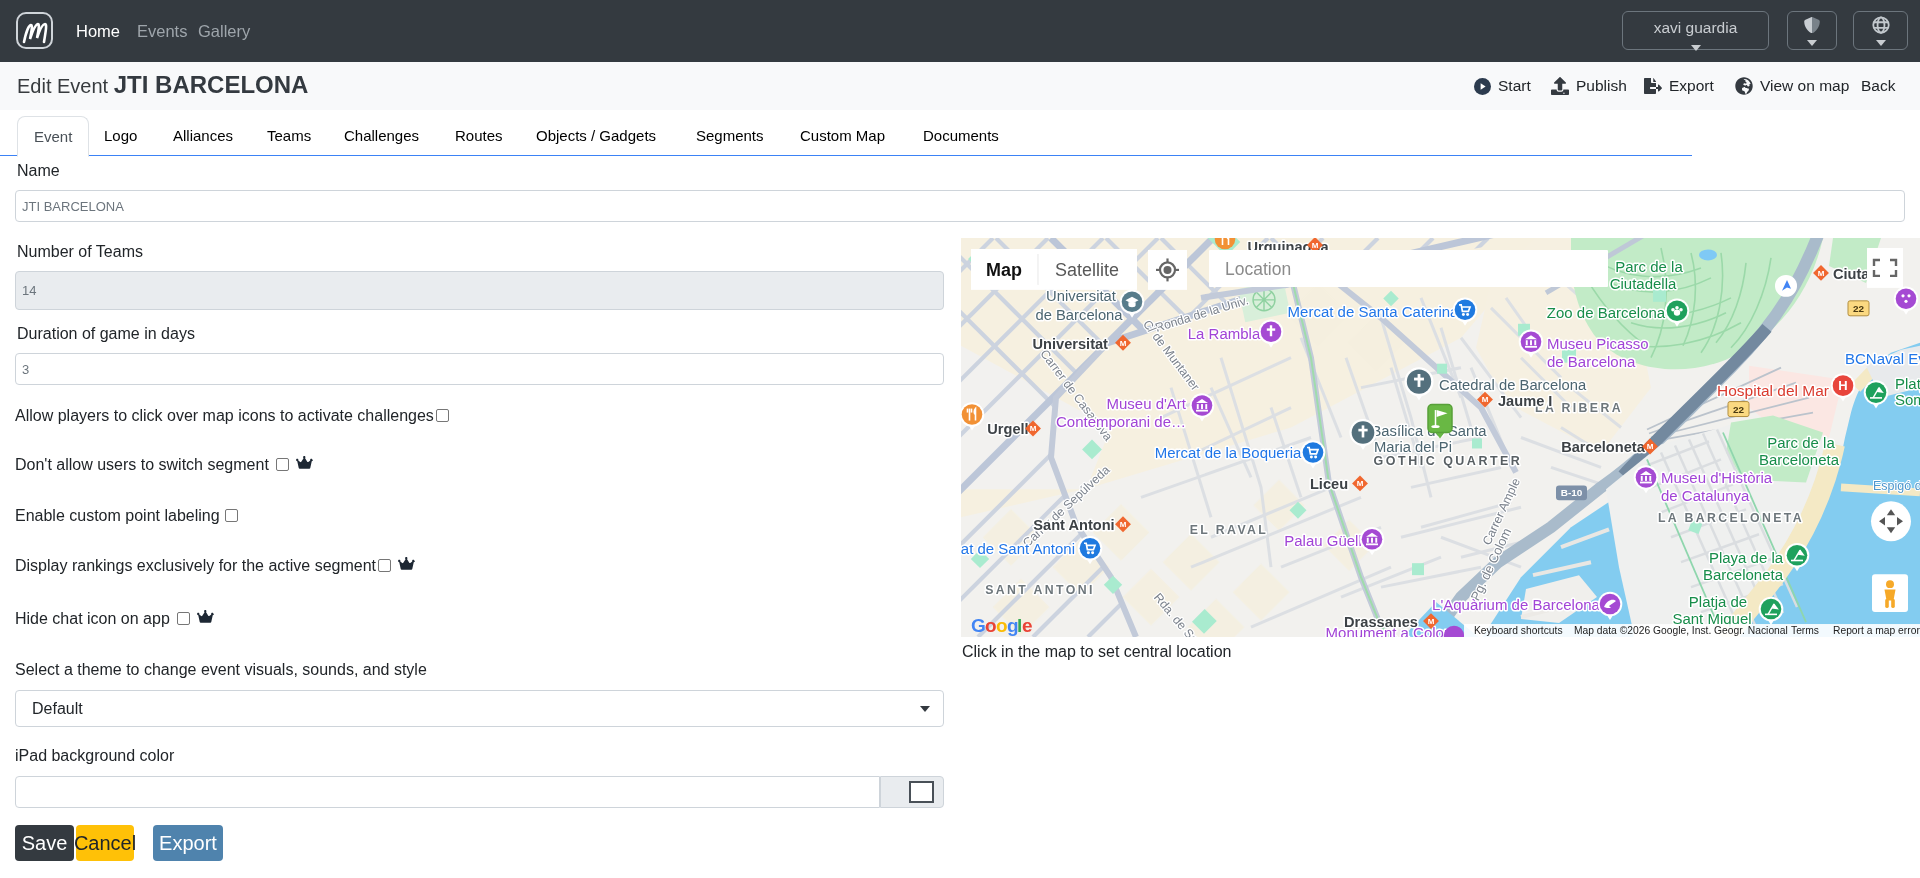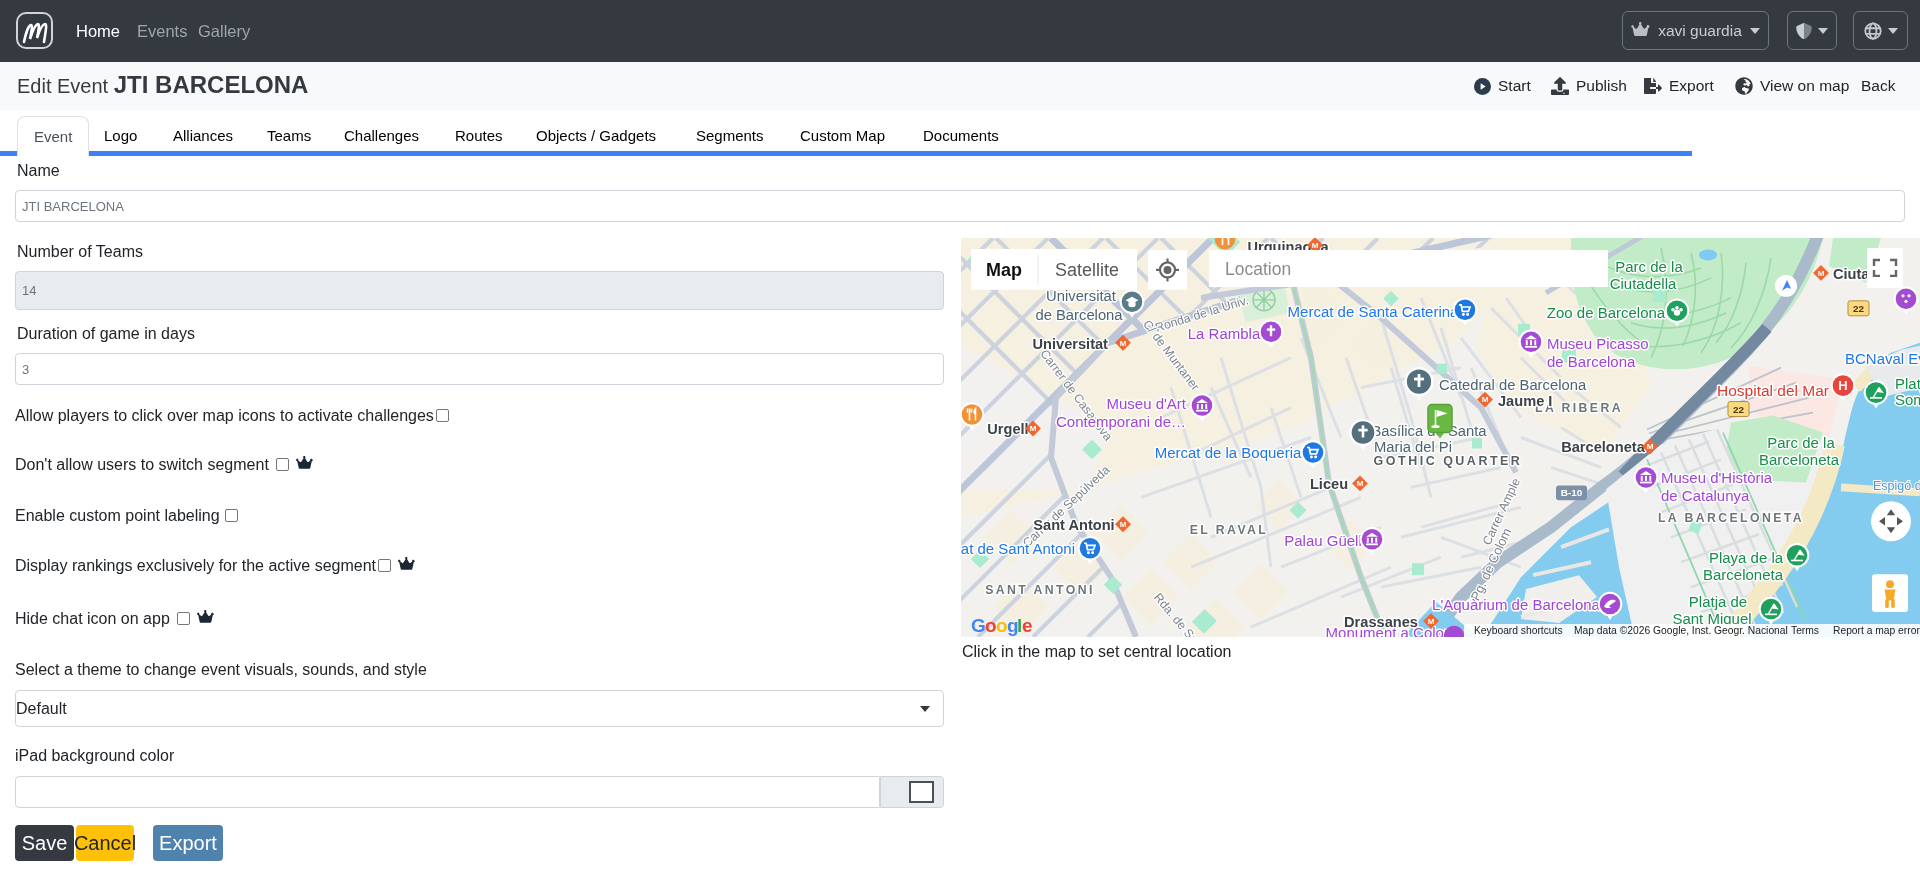--- a/index.html
+++ b/index.html
@@ -6,42 +6,42 @@
   html,body { width:1920px; height:878px; background:#fff; font-family:"Liberation Sans", sans-serif; overflow:hidden; }
   #page { position:relative; width:1920px; height:878px; }
   .abs { position:absolute; }
 
   
   #navbar { position:absolute; left:0; top:0; width:1920px; height:62px; background:#343a40; }
   #logo { position:absolute; left:16px; top:12px; width:37px; height:37px; border:2px solid #cfd4d9; border-radius:10px; }
   #logo svg { position:absolute; left:4px; top:8px; }
   .navlink { position:absolute; top:22px; font-size:16.5px; color:#9ea5ab; }
   .navlink.active { color:#fff; }
-  .topbtn { position:absolute; top:11px; height:39px; border:1px solid #6c757d; border-radius:6px; color:#c9cdd1; font-size:15.5px; display:flex; align-items:center; justify-content:center; gap:8px; }
+  .topbtn { position:absolute; top:11px; height:39px; border:1px solid #6c757d; border-radius:6px; color:#c9cdd1; font-size:15.5px; display:flex; align-items:center; justify-content:center; gap:8px;flex-direction:column; }
   .caret { width:0; height:0; border-left:5px solid transparent; border-right:5px solid transparent; border-top:6px solid #c9cdd1; display:inline-block; }
 
   
   #titlebar { position:absolute; left:0; top:62px; width:1920px; height:48px; background:#f8f9fa; }
   #titlebar h1 { position:absolute; left:17px; top:9px; font-size:20px; font-weight:400; color:#373b3e; }
   #titlebar h1 b { font-size:24px; font-weight:700; color:#343a40; }
   .action { position:absolute; top:0; height:48px; display:flex; align-items:center; gap:7px; font-size:15.5px; color:#212529; }
 
   
-  #tabs { position:absolute; left:0; top:116px; width:1692px; height:40px; border-bottom:5px solid #3b82f6; }
+  #tabs { position:absolute; left:0; top:116px; width:1692px; height:40px; border-bottom:1px solid #3b82f6; }
   .tab { position:absolute; top:0; height:40px; line-height:40px; padding:0 16px; font-size:15px; color:#000000; }
   .tab.active { background:#fff; border:1px solid #dee2e6; border-bottom:1px solid #fff; border-radius:8px 8px 0 0; height:41px; color:#495057; }
 
   
   .lbl { position:absolute; font-size:16px; color:#212529; }
   .inp { position:absolute; border:1px solid #ced4da; border-radius:4px; background:#fff; font-size:13px; color:#6c757d; padding-left:6px; display:flex; align-items:center; }
   .inp.disabled { background:#e9ecef; }
   .cb { position:absolute; width:13px; height:13px; border:1px solid #767676; border-radius:2px; background:#fff; }
   .crown { position:absolute; }
 
-  #theme-select { position:absolute; left:15px; top:690px; width:929px; height:37px; border:1px solid #ced4da; border-radius:4px; font-size:16px; color:#212529; display:flex; align-items:center; padding-left:0; }
+  #theme-select { position:absolute; left:15px; top:690px; width:929px; height:37px; border:1px solid #ced4da; border-radius:4px; font-size:16px; color:#212529; display:flex; align-items:center; padding-left:16px; }
   #theme-select .sel-caret { position:absolute; right:13px; top:15px; width:0; height:0; border-left:5px solid transparent; border-right:5px solid transparent; border-top:6px solid #343a40; }
 
   .btn { position:absolute; top:825px; height:36px; border-radius:4px; font-size:20px; display:flex; align-items:center; justify-content:center; }
   #btn-save { left:15px; width:59px; background:#343a40; color:#fff; }
   #btn-cancel { left:76px; width:58px; background:#ffc107; color:#212529; }
   #btn-export { left:153px; width:70px; background:#4f83ad; color:#fff; }
 
   
   #map { position:absolute; left:961px; top:238px; width:959px; height:399px; overflow:hidden; }
   #map-caption { position:absolute; left:962px; top:643px; font-size:16px; color:#212529; }

